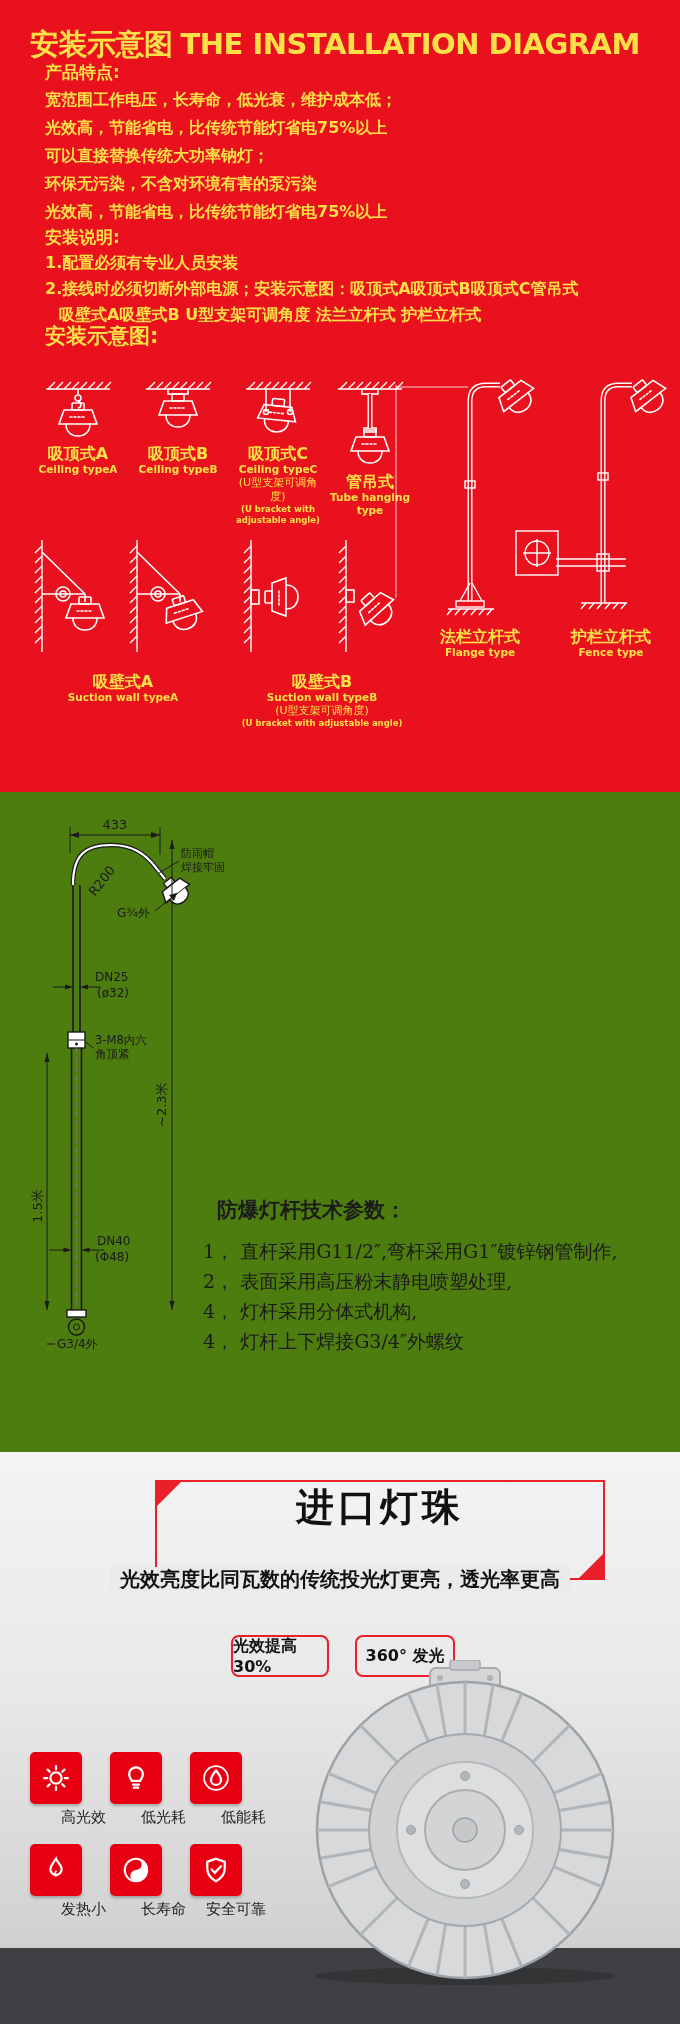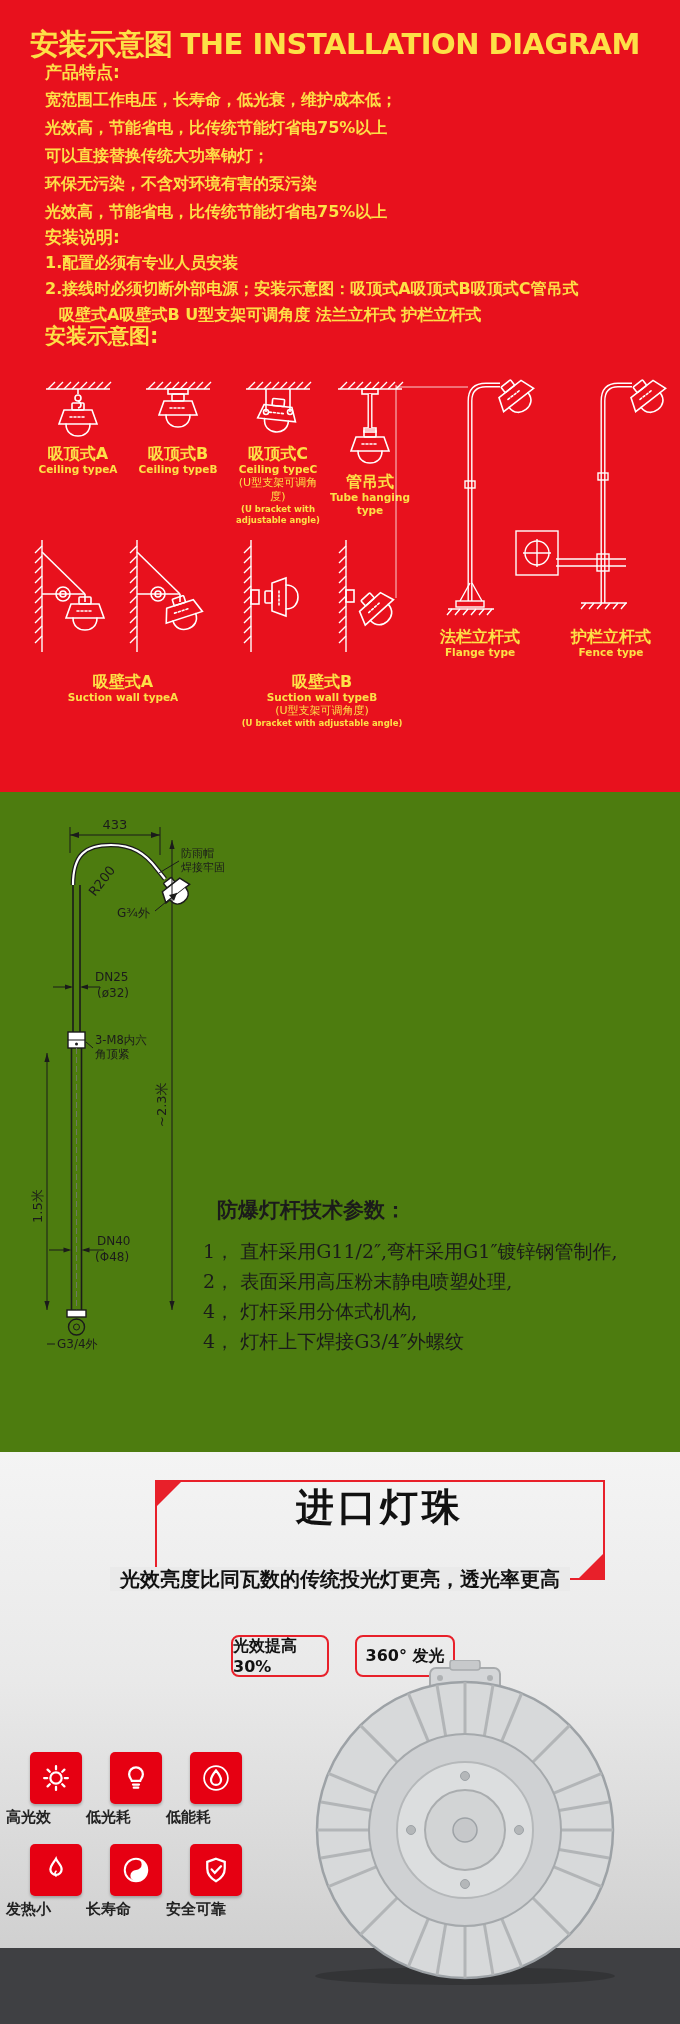--- a/index.html
+++ b/index.html
@@ -45,21 +45,21 @@
   .promo-subtitle{position:absolute;left:0;top:114px;width:680px;text-align:center;}
   .promo-subtitle span{background:#eaeaea;padding:0 10px;font-size:20px;font-weight:800;color:#111;margin-top:44px;}
   .badge{position:absolute;top:183px;height:38px;border:2px solid #e8202a;border-radius:8px;
          display:flex;align-items:center;justify-content:center;
          font-size:16px;font-weight:700;color:#111;background:transparent;}
   .badge1{left:231px;width:94px;}
   .badge2{left:355px;width:96px;}
 
   .tile{position:absolute;width:52px;height:52px;background:#e60012;border-radius:5px;
         display:flex;align-items:center;justify-content:center;box-shadow:0 2px 3px rgba(0,0,0,.25);}
-  .tile-label{position:absolute;width:100px;text-align:left;font-size:15px;font-weight:700;color:#222;}
+  .tile-label{position:absolute;width:100px;text-align:right;font-size:15px;font-weight:400;color:#222;}
 
   .footer-bar{position:absolute;left:0;top:496px;width:680px;height:76px;background:#3f4043;z-index:1;}
   .footer-text{position:absolute;left:25px;top:10px;color:#f2f2f2;font-size:15px;line-height:28px;z-index:3;}
   .lamp-wrap{position:absolute;left:270px;top:208px;width:400px;height:330px;z-index:2;}
 </style>
 </head>
 <body>
 
 <div class="page">
 

